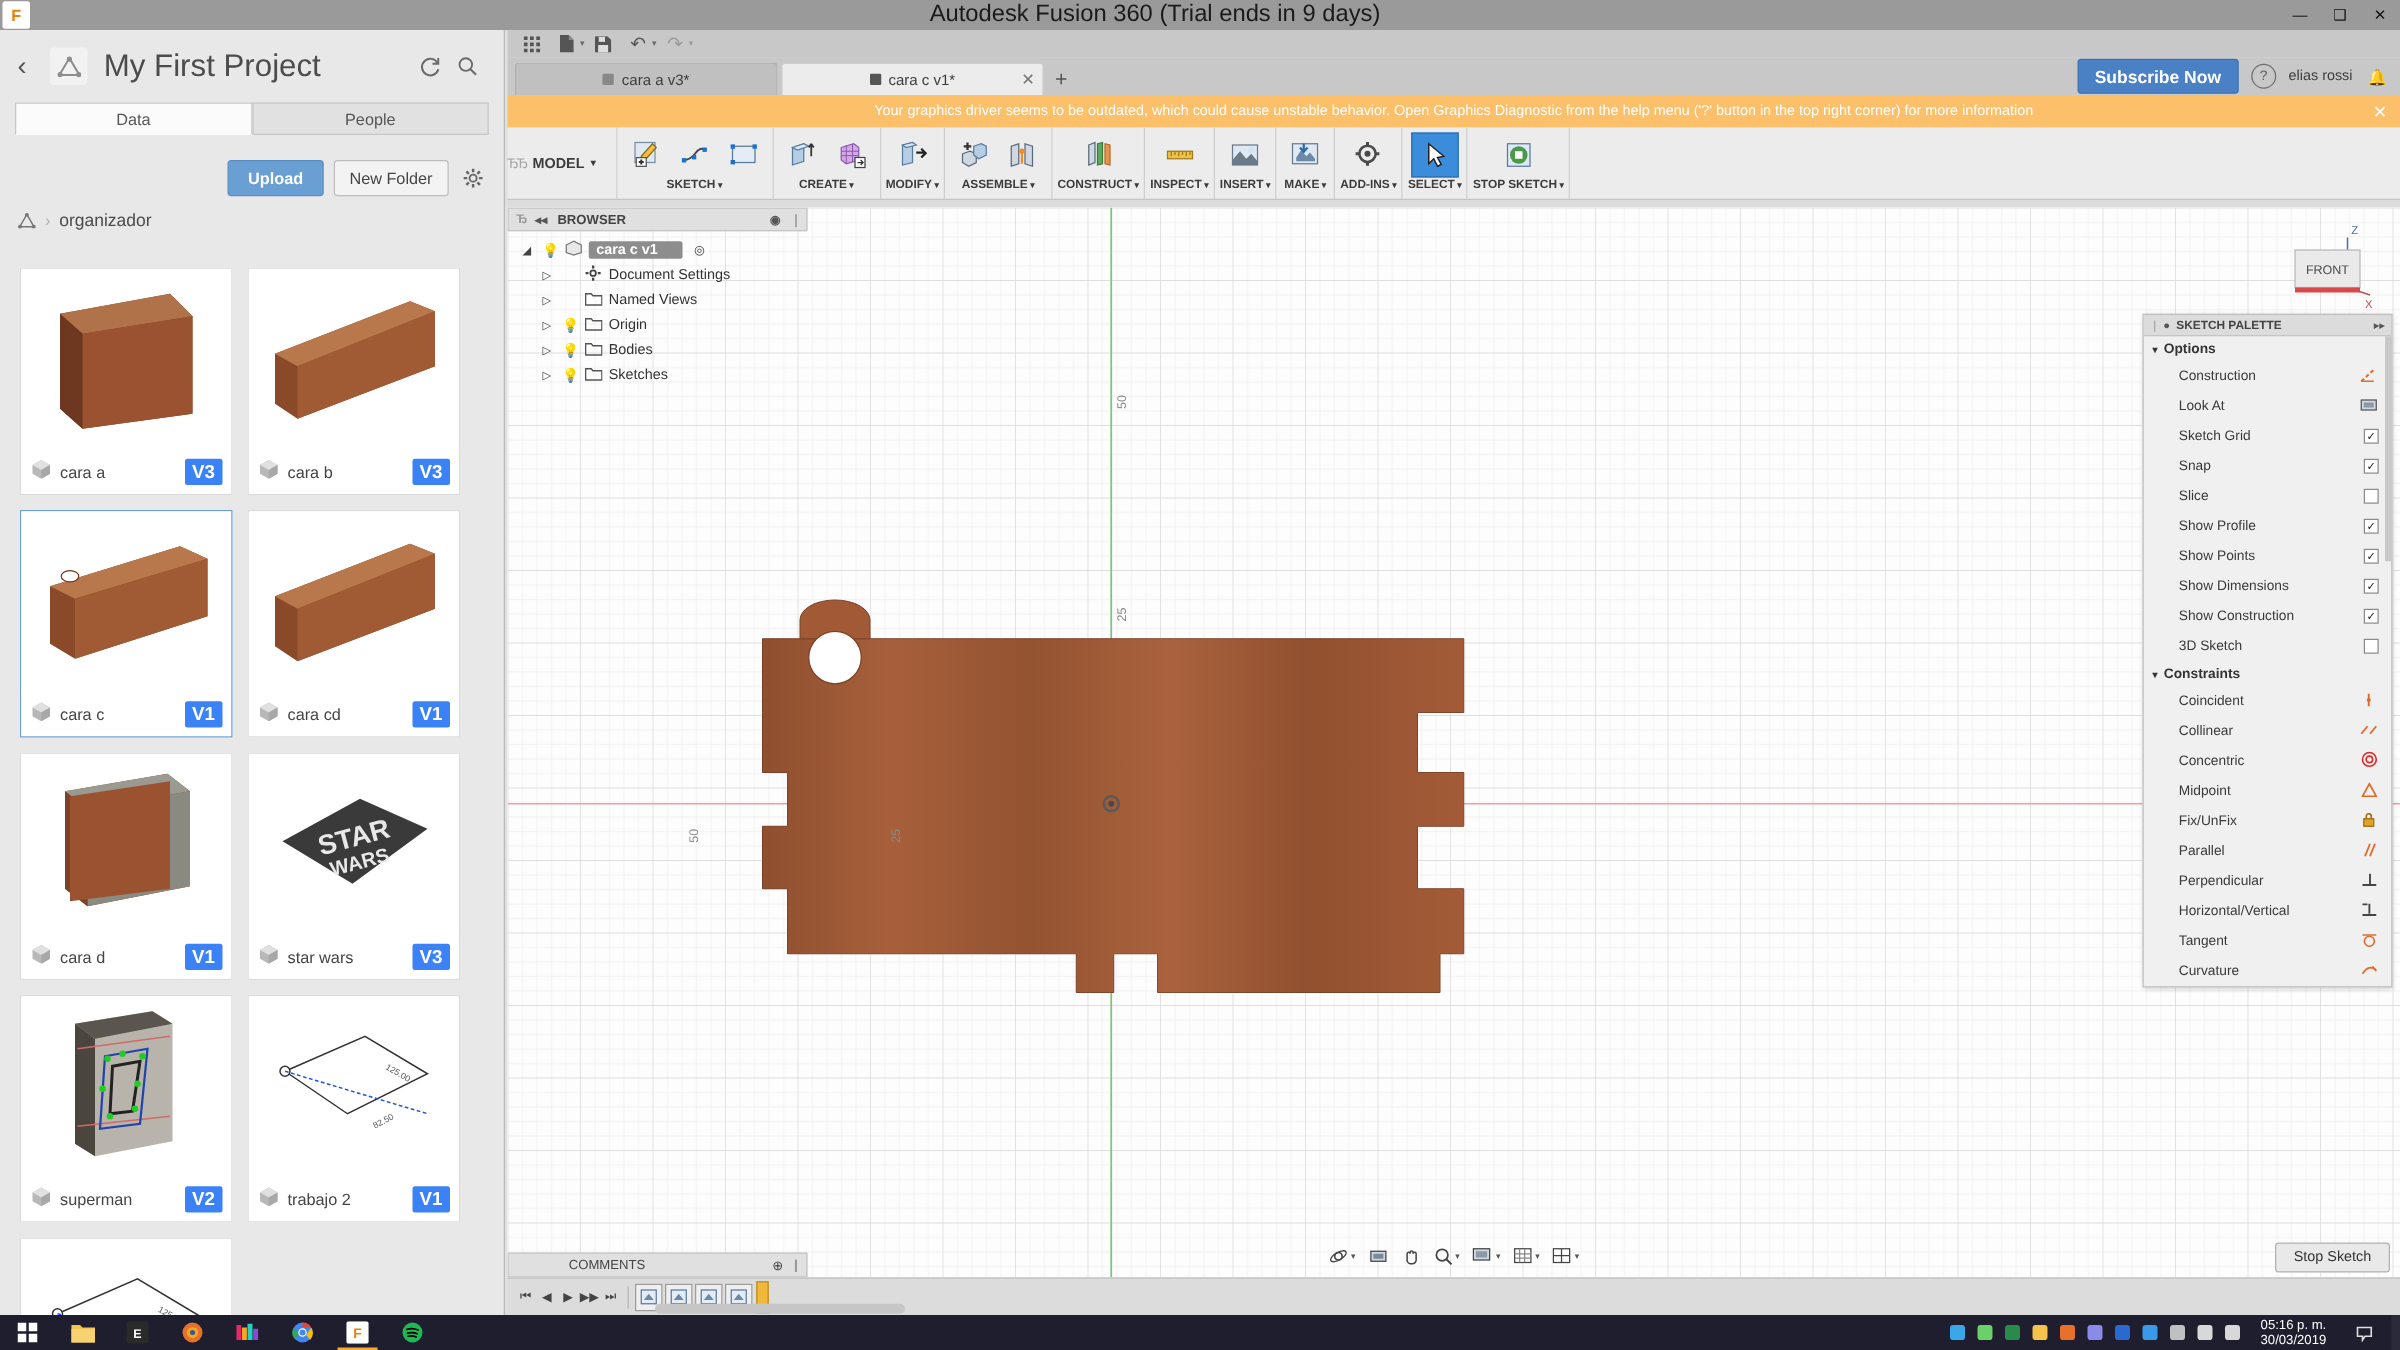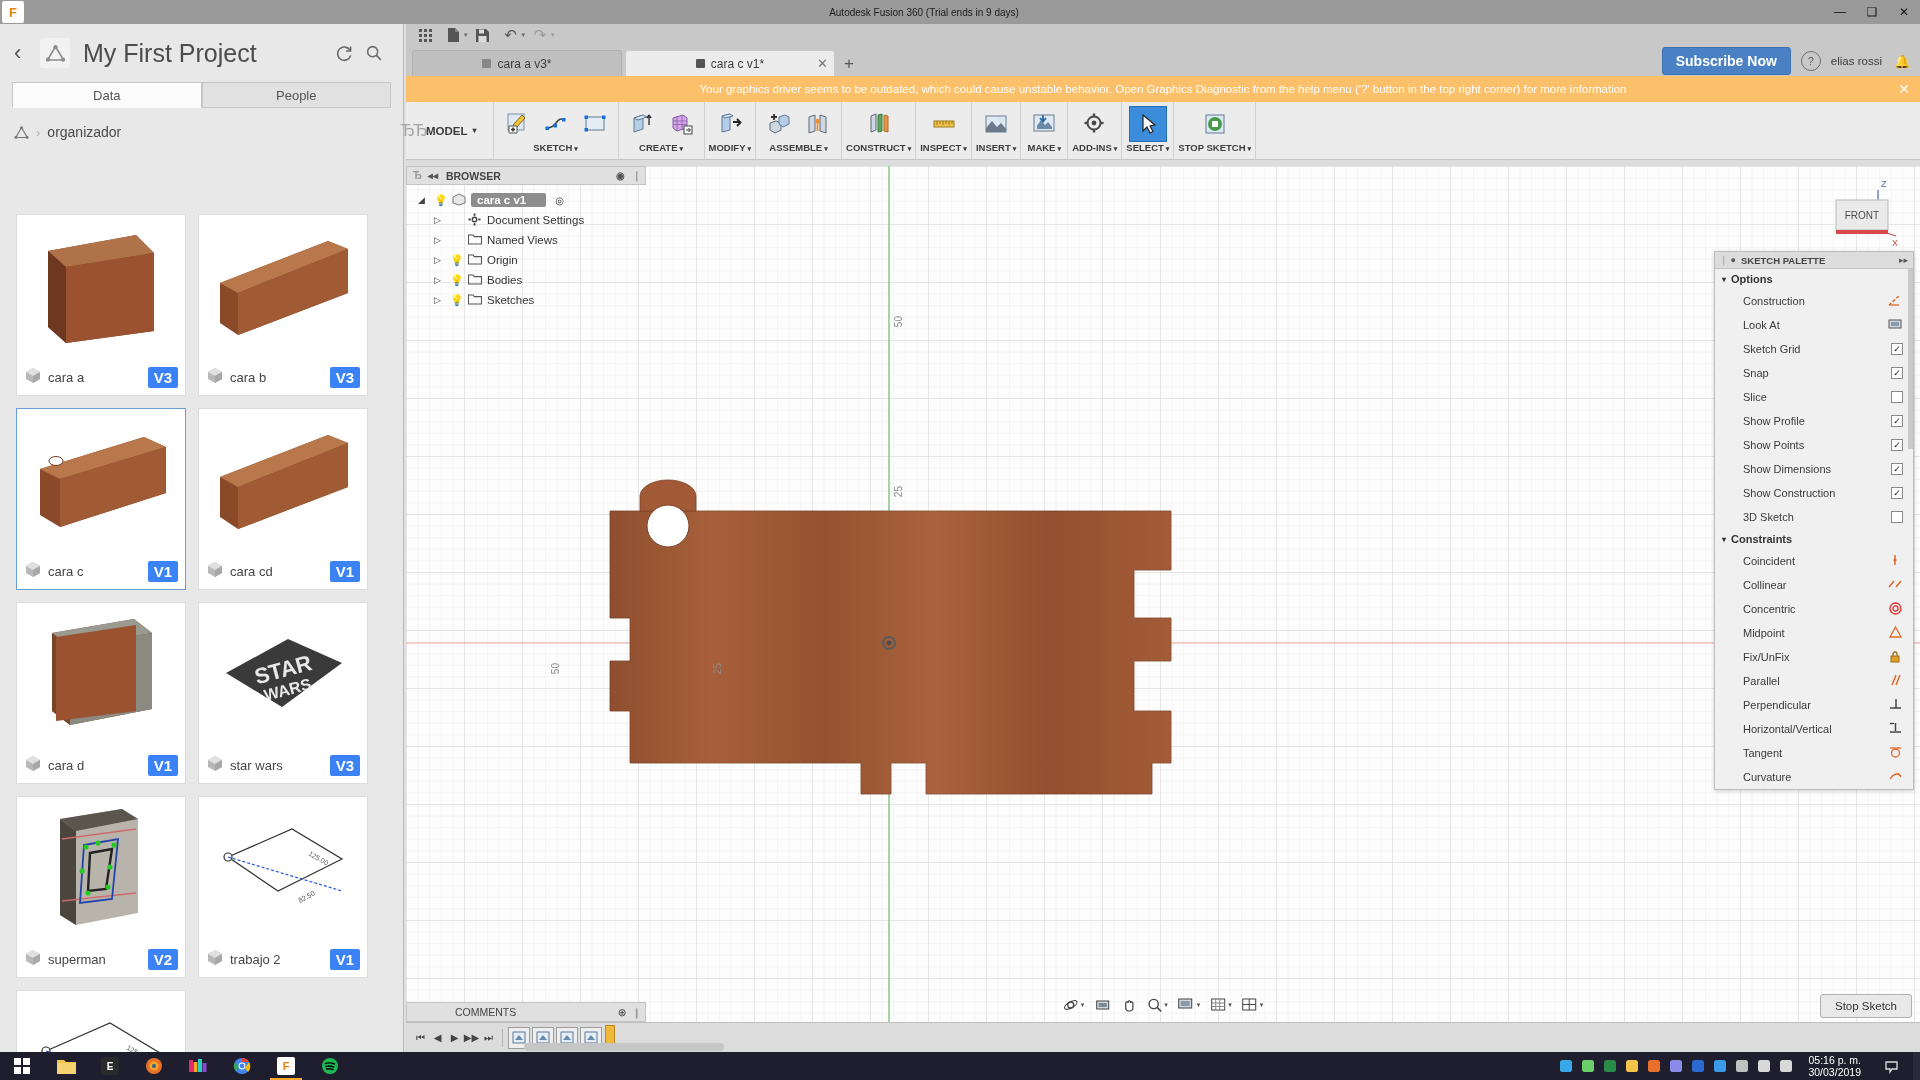--- a/index.html
+++ b/index.html
@@ -15,21 +15,21 @@
     position: absolute; left: 0; top: 0; width: 1920px; height: 24px;
     background: #9a9a9a; display: flex; align-items: center;
   }
   .tb-appicon {
     width: 22px; height: 22px; margin-left: 2px;
     background: #ffffff; border-radius: 2px;
     display: flex; align-items: center; justify-content: center;
     font-size: 13px; font-weight: bold; color: #e8820c;
   }
   .tb-title {
-    flex: 1; text-align: center; font-size: 10px; color: #1a1a1a;
+    flex: 1; text-align: center; font-size: 19px; color: #1a1a1a;
   }
   .tb-btns { display: flex; height: 24px; }
   .tb-btn {
     width: 32px; height: 24px; display: flex; align-items: center;
     justify-content: center; font-size: 12px; color: #111;
   }
 
   
   .datapanel {
     position: absolute; left: 0; top: 24px; width: 404px; height: 1028px;
@@ -192,21 +192,21 @@
     cursor: pointer;
   }
 
   
   .ribbon {
     height: 58px; background: #ececec; display: flex; align-items: stretch;
     border-bottom: 1px solid #c4c4c4; position: relative;
   }
   .rb-grip {
     width: 14px; display: flex; align-items: center; justify-content: center;
-    color: #a5a5a5; font-size: 17px; letter-spacing: -2px;
+    color: #a5a5a5; font-size: 11px; letter-spacing: -2px;
   }
   .rb-ws {
     display: flex; align-items: center; gap: 5px; padding: 0 16px 0 6px;
     font-size: 11.5px; color: #3c3c3c; font-weight: bold; cursor: pointer;
     border-right: 1px solid #cfcfcf;
   }
   .rb-group {
     display: flex; flex-direction: column; align-items: center;
     border-right: 1px solid #cfcfcf; padding: 0 4px; justify-content: center;
   }
@@ -420,20 +420,39 @@
           <line x1="12.7" y1="12.7" x2="17.6" y2="17.6" stroke="#6a6a6a" stroke-width="1.8"></line>
         </svg>
       </div>
     </div>
 
     <div class="dp-tabs">
       <div class="dp-tab active">Data</div>
       <div class="dp-tab">People</div>
     </div>
 
+    <div class="dp-actions">
+      <div class="btn-upload">Upload</div>
+      <div class="btn-newfolder">New Folder</div>
+      <div class="dp-gear">
+        <svg width="17" height="17" viewBox="0 0 18 18">
+          <circle cx="9" cy="9" r="3" fill="none" stroke="#666" stroke-width="1.6"></circle>
+          <g stroke="#666" stroke-width="2.1">
+            <line x1="9" y1="1" x2="9" y2="4"></line>
+              <line x1="9" y1="14" x2="9" y2="17"></line>
+            <line x1="1" y1="9" x2="4" y2="9"></line>
+              <line x1="14" y1="9" x2="17" y2="9"></line>
+            <line x1="3.3" y1="3.3" x2="5.4" y2="5.4"></line>
+              <line x1="12.6" y1="12.6" x2="14.7" y2="14.7"></line>
+            <line x1="14.7" y1="3.3" x2="12.6" y2="5.4"></line>
+              <line x1="5.4" y1="12.6" x2="3.3" y2="14.7"></line>
+          </g>
+        </svg>
+      </div>
+    </div>
 
     <div class="breadcrumb">
       <svg width="15" height="13" viewBox="0 0 19 17">
         <path d="M9.5 2 L17 15 L2 15 Z" fill="none" stroke="#777" stroke-width="1.5"></path>
         <circle cx="9.5" cy="2.4" r="2" fill="#777"></circle>
           <circle cx="2.3" cy="14.8" r="2" fill="#777"></circle>
         <circle cx="16.7" cy="14.8" r="2" fill="#777"></circle>
       </svg>
       <span class="bc-sep">›</span>
       <span>organizador</span>

